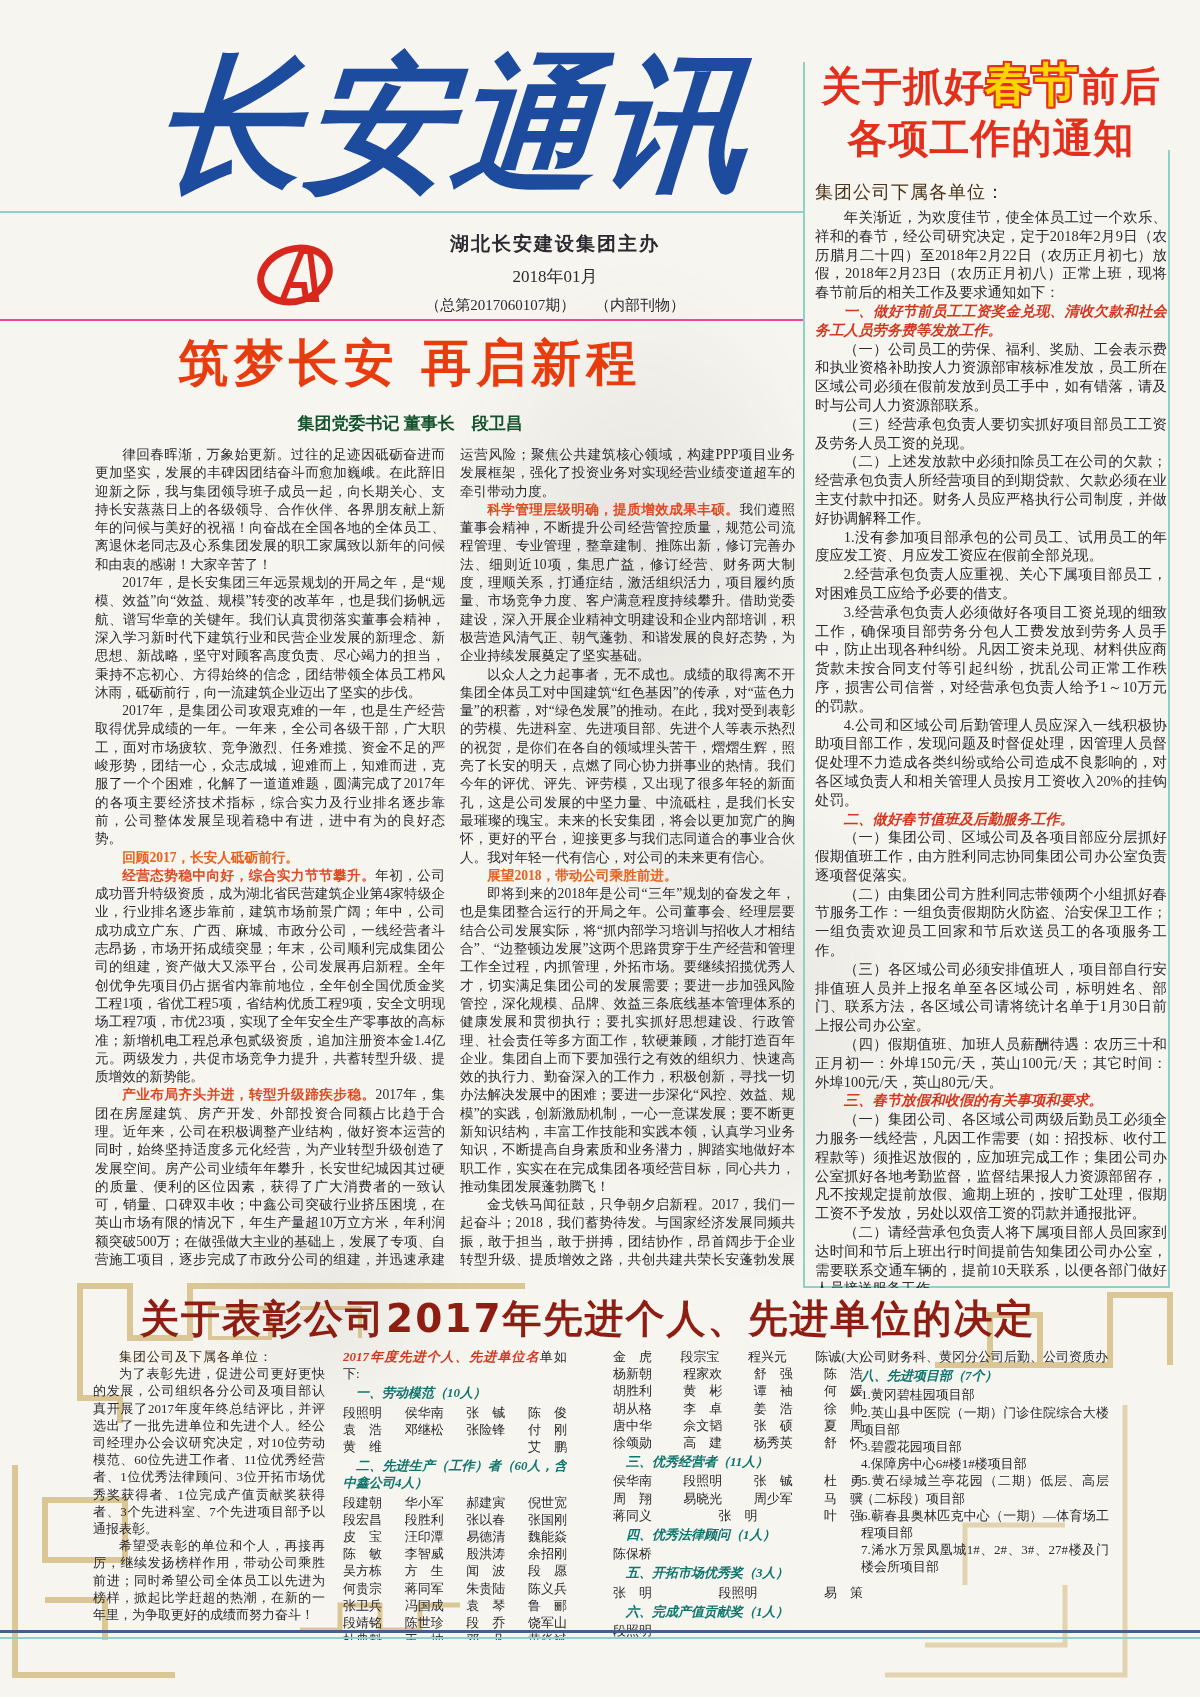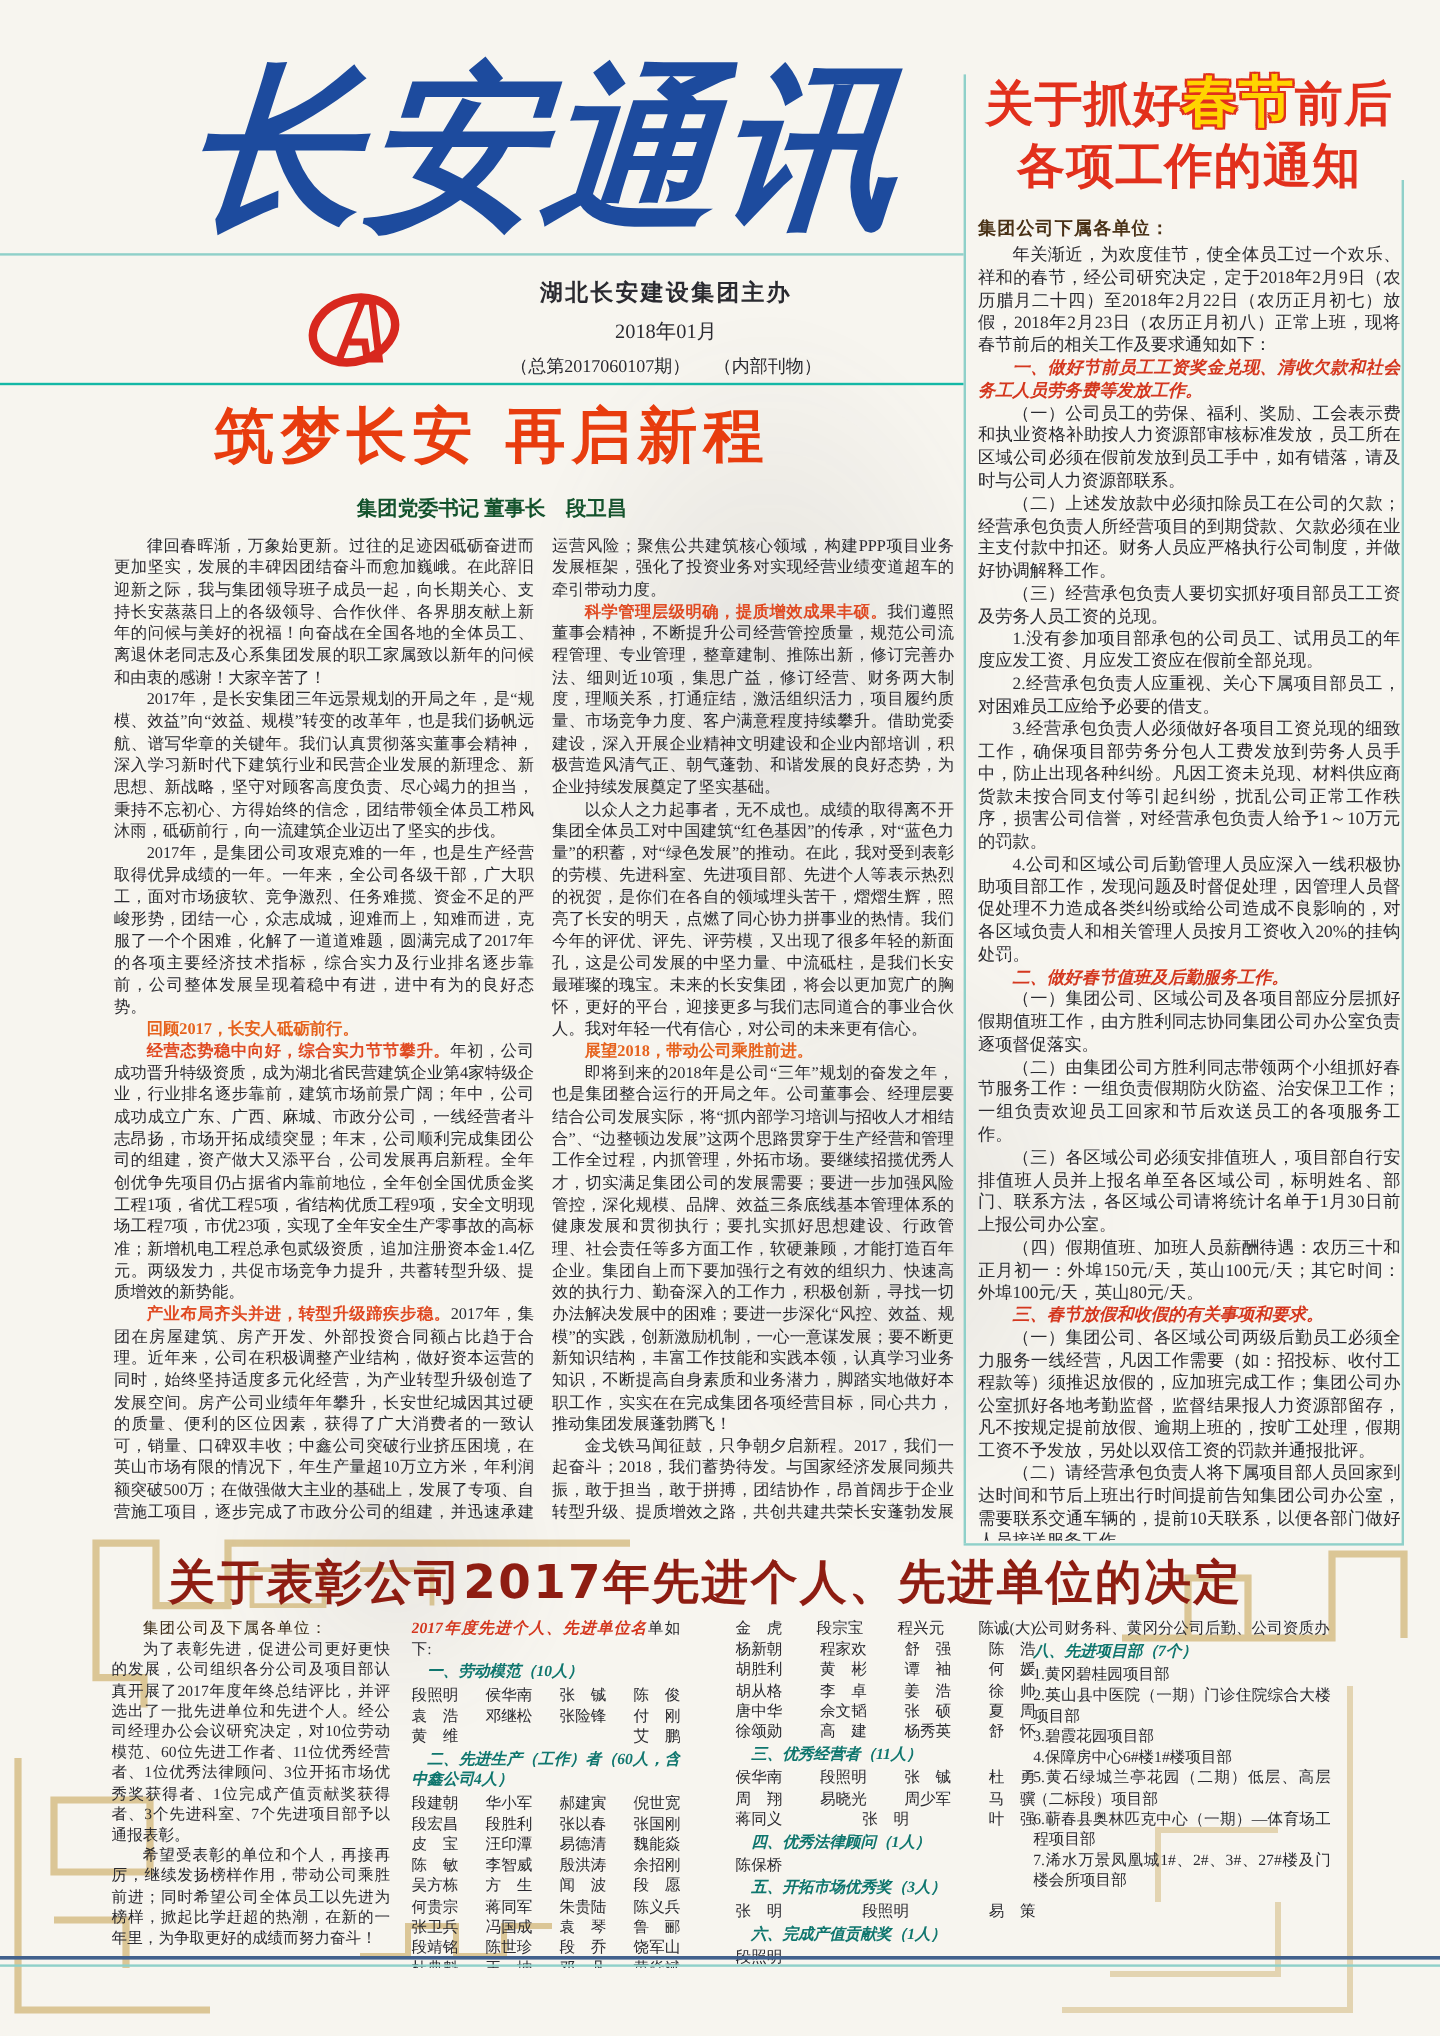--- a/index.html
+++ b/index.html
@@ -7,21 +7,21 @@
         font-family:"Liberation Serif","DejaVu Serif",serif;color:#2a2a30;overflow:hidden;}
   .wm{position:absolute;border-radius:50%;filter:blur(14px);pointer-events:none;}
   .wm1{left:430px;top:260px;width:420px;height:620px;background:radial-gradient(ellipse,rgba(70,70,80,.10),rgba(70,70,80,0) 70%);}
   .wm2{left:560px;top:760px;width:380px;height:520px;background:radial-gradient(ellipse,rgba(70,70,80,.09),rgba(70,70,80,0) 70%);}
   .wm3{left:180px;top:1150px;width:300px;height:300px;background:radial-gradient(ellipse,rgba(70,70,80,.07),rgba(70,70,80,0) 70%);}
 
   .masthead{position:absolute;left:140px;top:36px;width:625px;height:178px;text-align:center;
             font-family:"DejaVu Sans",sans-serif;font-weight:bold;font-style:italic;
             font-size:146px;line-height:176px;color:#1d4b9e;letter-spacing:2px;transform:skewX(-4deg);}
   .pubband{position:absolute;left:0;top:211px;width:803px;height:106px;
-           border-top:2px solid #8fd0c9;border-bottom:2px solid #14b8a6;}
+           border-top:2px solid #8fd0c9;border-bottom:2px solid #ec4899;}
   .logo{position:absolute;left:255px;top:28px;}
   .pubinfo{position:absolute;left:360px;top:18px;width:390px;text-align:center;}
   .pubinfo .l1{font-size:19px;font-weight:bold;letter-spacing:2px;}
   .pubinfo .l2{font-size:17px;margin-top:8px;}
   .pubinfo .l3{font-size:15px;margin-top:8px;}
   .pubinfo .l3 span{margin:0 8px;}
 
   .headline{position:absolute;left:55px;top:330px;width:710px;text-align:center;
             font-family:"DejaVu Sans",sans-serif;font-weight:bold;font-size:50px;
             color:#e83c0e;letter-spacing:5px;}
@@ -40,21 +40,21 @@
   .vline{position:absolute;left:803px;top:62px;width:2px;height:1224px;background:#8fd0c9;}
   .vline2{position:absolute;left:1168px;top:150px;width:2px;height:1137px;background:#8fd0c9;}
   .nbline{position:absolute;left:803px;top:1286px;width:367px;height:2px;background:#8fd0c9;}
 
   .notice{position:absolute;left:815px;top:58px;width:352px;}
   .ntitle{font-family:"DejaVu Sans",sans-serif;font-weight:bold;color:#e2301c;
           font-size:40px;line-height:52px;text-align:center;letter-spacing:1px;}
   .hl{color:#ffd400;font-size:46px;
       text-shadow:-2px 0 #e2301c,2px 0 #e2301c,0 -2px #e2301c,0 2px #e2301c,
                   -2px -2px #e2301c,2px -2px #e2301c,-2px 2px #e2301c,2px 2px #e2301c;}
-  .nsal{margin-top:16px;font-size:15px;font-weight:bold;color:#4a3217;letter-spacing:1px;}
+  .nsal{margin-top:16px;font-size:18px;font-weight:normal;color:#4a3217;letter-spacing:1px;}
   .ncol{margin-top:4px;height:1080px;overflow:hidden;font-size:14.4px;line-height:18.8px;text-align:justify;}
   .ncol .red-h{color:#d4371e;font-weight:bold;font-style:italic;}
 
   .ctitle{position:absolute;left:140px;top:1292px;width:920px;
           font-family:"DejaVu Sans",sans-serif;font-weight:bold;font-size:39px;
           color:#8e1d12;letter-spacing:2px;}
   .ccol{position:absolute;top:1348px;height:292px;overflow:hidden;font-size:13px;
         line-height:17.2px;text-align:justify;}
   #colA{left:93px;width:232px;}
   #colB{left:343px;width:224px;}
@@ -125,22 +125,22 @@
   <div class="notice">
     <div class="ntitle">
       <span>关于抓好</span><span class="hl">春节</span><span>前后</span><br>
       <span>各项工作的通知</span>
     </div>
     <div class="nsal">集团公司下属各单位：</div>
     <div class="ncol">
         <p>年关渐近，为欢度佳节，使全体员工过一个欢乐、祥和的春节，经公司研究决定，定于2018年2月9日（农历腊月二十四）至2018年2月22日（农历正月初七）放假，2018年2月23日（农历正月初八）正常上班，现将春节前后的相关工作及要求通知如下：</p>
         <p class="red-h">一、做好节前员工工资奖金兑现、清收欠款和社会务工人员劳务费等发放工作。</p>
         <p>（一）公司员工的劳保、福利、奖励、工会表示费和执业资格补助按人力资源部审核标准发放，员工所在区域公司必须在假前发放到员工手中，如有错落，请及时与公司人力资源部联系。</p>
+        <p>（三）经营承包负责人要切实抓好项目部员工工资及劳务人员工资的兑现。</p>
         <p>（二）上述发放款中必须扣除员工在公司的欠款；经营承包负责人所经营项目的到期贷款、欠款必须在业主支付款中扣还。财务人员应严格执行公司制度，并做好协调解释工作。</p>
-        <p>（三）经营承包负责人要切实抓好项目部员工工资及劳务人员工资的兑现。</p>
         <p>1.没有参加项目部承包的公司员工、试用员工的年度应发工资、月应发工资应在假前全部兑现。</p>
         <p>2.经营承包负责人应重视、关心下属项目部员工，对困难员工应给予必要的借支。</p>
         <p>3.经营承包负责人必须做好各项目工资兑现的细致工作，确保项目部劳务分包人工费发放到劳务人员手中，防止出现各种纠纷。凡因工资未兑现、材料供应商货款未按合同支付等引起纠纷，扰乱公司正常工作秩序，损害公司信誉，对经营承包负责人给予1～10万元的罚款。</p>
         <p>4.公司和区域公司后勤管理人员应深入一线积极协助项目部工作，发现问题及时督促处理，因管理人员督促处理不力造成各类纠纷或给公司造成不良影响的，对各区域负责人和相关管理人员按月工资收入20%的挂钩处罚。</p>
         <p class="red-h">二、做好春节值班及后勤服务工作。</p>
         <p>（一）集团公司、区域公司及各项目部应分层抓好假期值班工作，由方胜利同志协同集团公司办公室负责逐项督促落实。</p>
         <p>（二）由集团公司方胜利同志带领两个小组抓好春节服务工作：一组负责假期防火防盗、治安保卫工作；一组负责欢迎员工回家和节后欢送员工的各项服务工作。</p>
         <p>（三）各区域公司必须安排值班人，项目部自行安排值班人员并上报名单至各区域公司，标明姓名、部门、联系方法，各区域公司请将统计名单于1月30日前上报公司办公室。</p>
         <p>（四）假期值班、加班人员薪酬待遇：农历三十和正月初一：外埠150元/天，英山100元/天；其它时间：外埠100元/天，英山80元/天。</p>
         <p class="red-h">三、春节放假和收假的有关事项和要求。</p>

